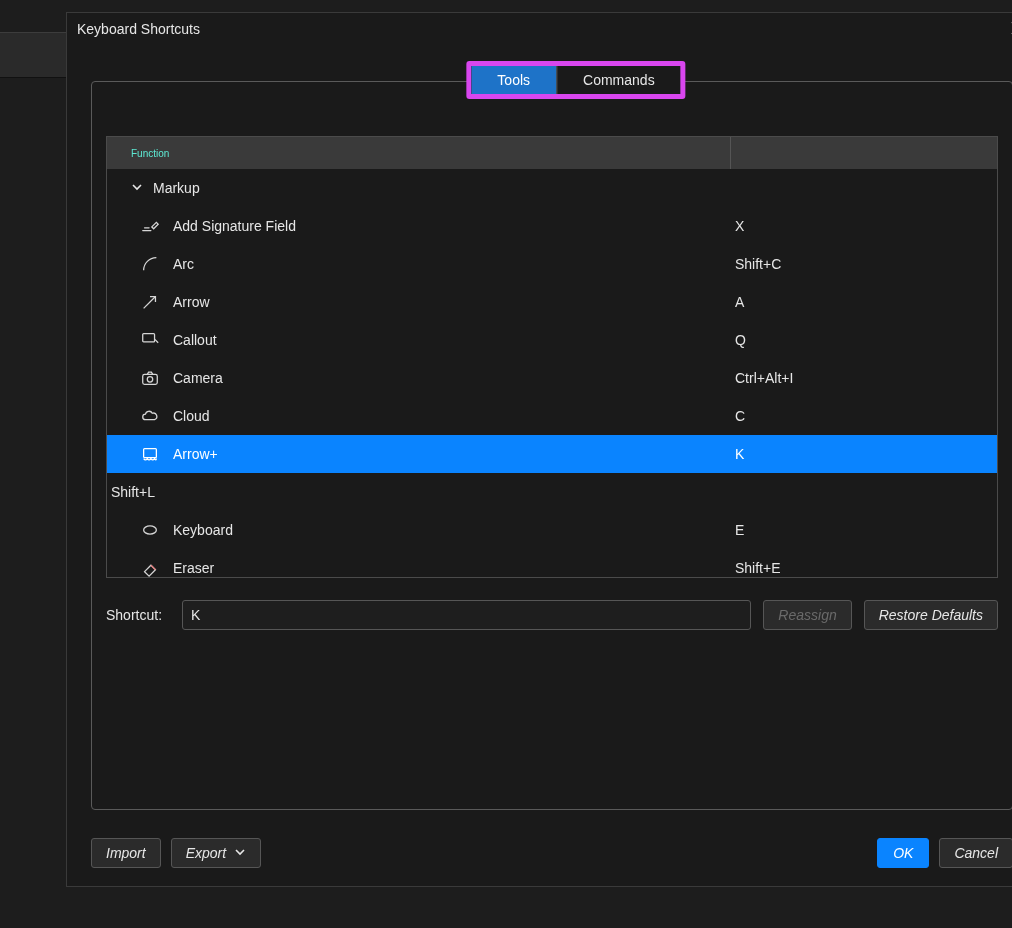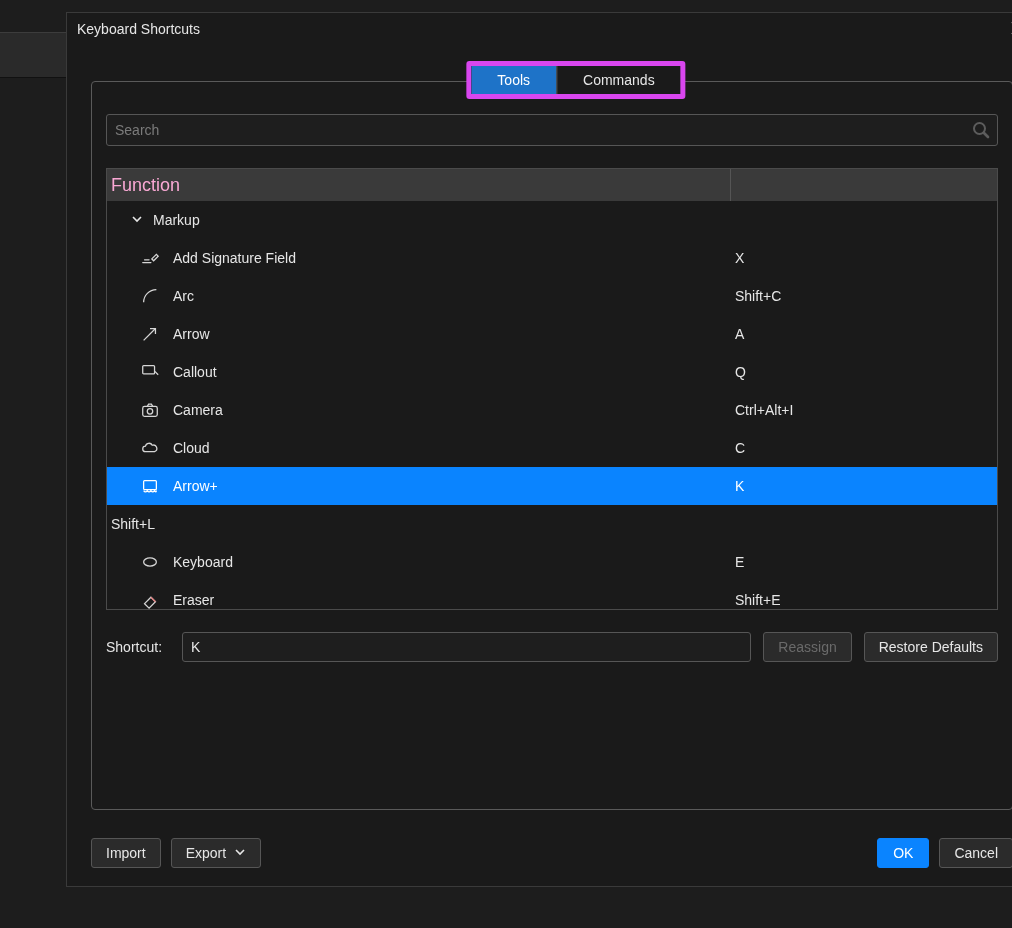--- a/index.html
+++ b/index.html
@@ -55,21 +55,21 @@
     flex: 1; background: transparent; border: none; outline: none; color: #e6e6e6; font-size: 14px;
   }
   .searchbar input::placeholder { color: #7b7b7b; }
   .searchbar .mag { width:20px; height:20px; opacity:.45; }
 
   .tablewrap { margin-top: 22px; border: 1px solid #4b4b4b; display:flex; flex-direction:column; height: 442px; }
   .theadrow {
     display: flex; background: #3a3a3a; height: 32px; align-items: stretch;
   }
   .th {
-    display:flex; align-items:center; padding: 0 4px; color:#f9a8d4; font-size:18px;
+    display:flex; align-items:center; padding: 0 24px; color:#5eead4; font-size:10px;
   }
   .th.func { flex: 0 0 624px; border-right: 1px solid #555; }
   .th.short-col { flex: 1; }
 
   .tbody {
     flex:1; overflow-y: scroll; background:#1a1a1a;
     scrollbar-color: #5e5e5e #d4d4d4;
   }
   .tbody::-webkit-scrollbar { width: 18px; }
   .tbody::-webkit-scrollbar-track { background: #d4d4d4; }
@@ -91,21 +91,21 @@
   .row.selected .tool-icon svg { stroke:#ffffff; }
 
   .editrow { margin-top: 22px; display:flex; align-items:center; gap: 12px; }
   .editrow .lbl { width: 64px; }
   .editrow .shortcut-input {
     flex:1; height:30px; border:1px solid #565656; border-radius:3px; background:#1e1e1e;
     padding: 0 8px; color:#e6e6e6; font-size:14px; outline:none;
   }
   .btn {
     height:30px; padding: 0 14px; border:1px solid #565656; border-radius:3px; background:#2b2b2b;
-    color:#e6e6e6; font-size:14px; cursor:pointer; display:flex; align-items:center; gap:8px;
+    color:#e6e6e6; font-size:14px; cursor:pointer; display:flex; align-items:center; gap:8px;font-style:italic;
   }
   .btn.disabled { color:#6a6a6a; cursor:default; }
   .btn.primary { background:#0a84ff; border-color:#0a84ff; color:#ffffff; padding: 0 15px; }
   .btn .caret svg{ width:12px; height:12px; }
 
   .footer {
     position:absolute; left:24px; right:24px; bottom:18px; display:flex; align-items:center; justify-content:space-between;
   }
   .footer .left, .footer .right { display:flex; gap:10px; }
 
@@ -135,29 +135,20 @@
   <div class="content">
 
     <div class="tabs">
       <div class="tab active">Tools</div>
       <div class="tab">Commands</div>
     </div>
 
     <div class="panel">
       <div class="panel-inner">
 
-        <div class="searchbar">
-          <input type="text" placeholder="Search" style="">
-          <span class="mag">
-            <svg viewBox="0 0 20 20">
-                <circle cx="8.5" cy="8.5" r="5.5" stroke="#a9a9a9" stroke-width="2" fill="none"></circle>
-                <path d="M13 13 L17 17" stroke="#a9a9a9" stroke-width="2.6" stroke-linecap="round"></path>
-              </svg>
-          </span>
-        </div>
 
         <div class="tablewrap">
           <div class="theadrow">
             <div class="th func">Function</div>
           </div>
           <div class="tbody" id="tbody">
             <div class="group">
               <span class="chev">
                 <svg viewBox="0 0 12 12">
                     <path d="M2 4 L6 8 L10 4" stroke="#e6e6e6" stroke-width="1.6" fill="none"></path>

